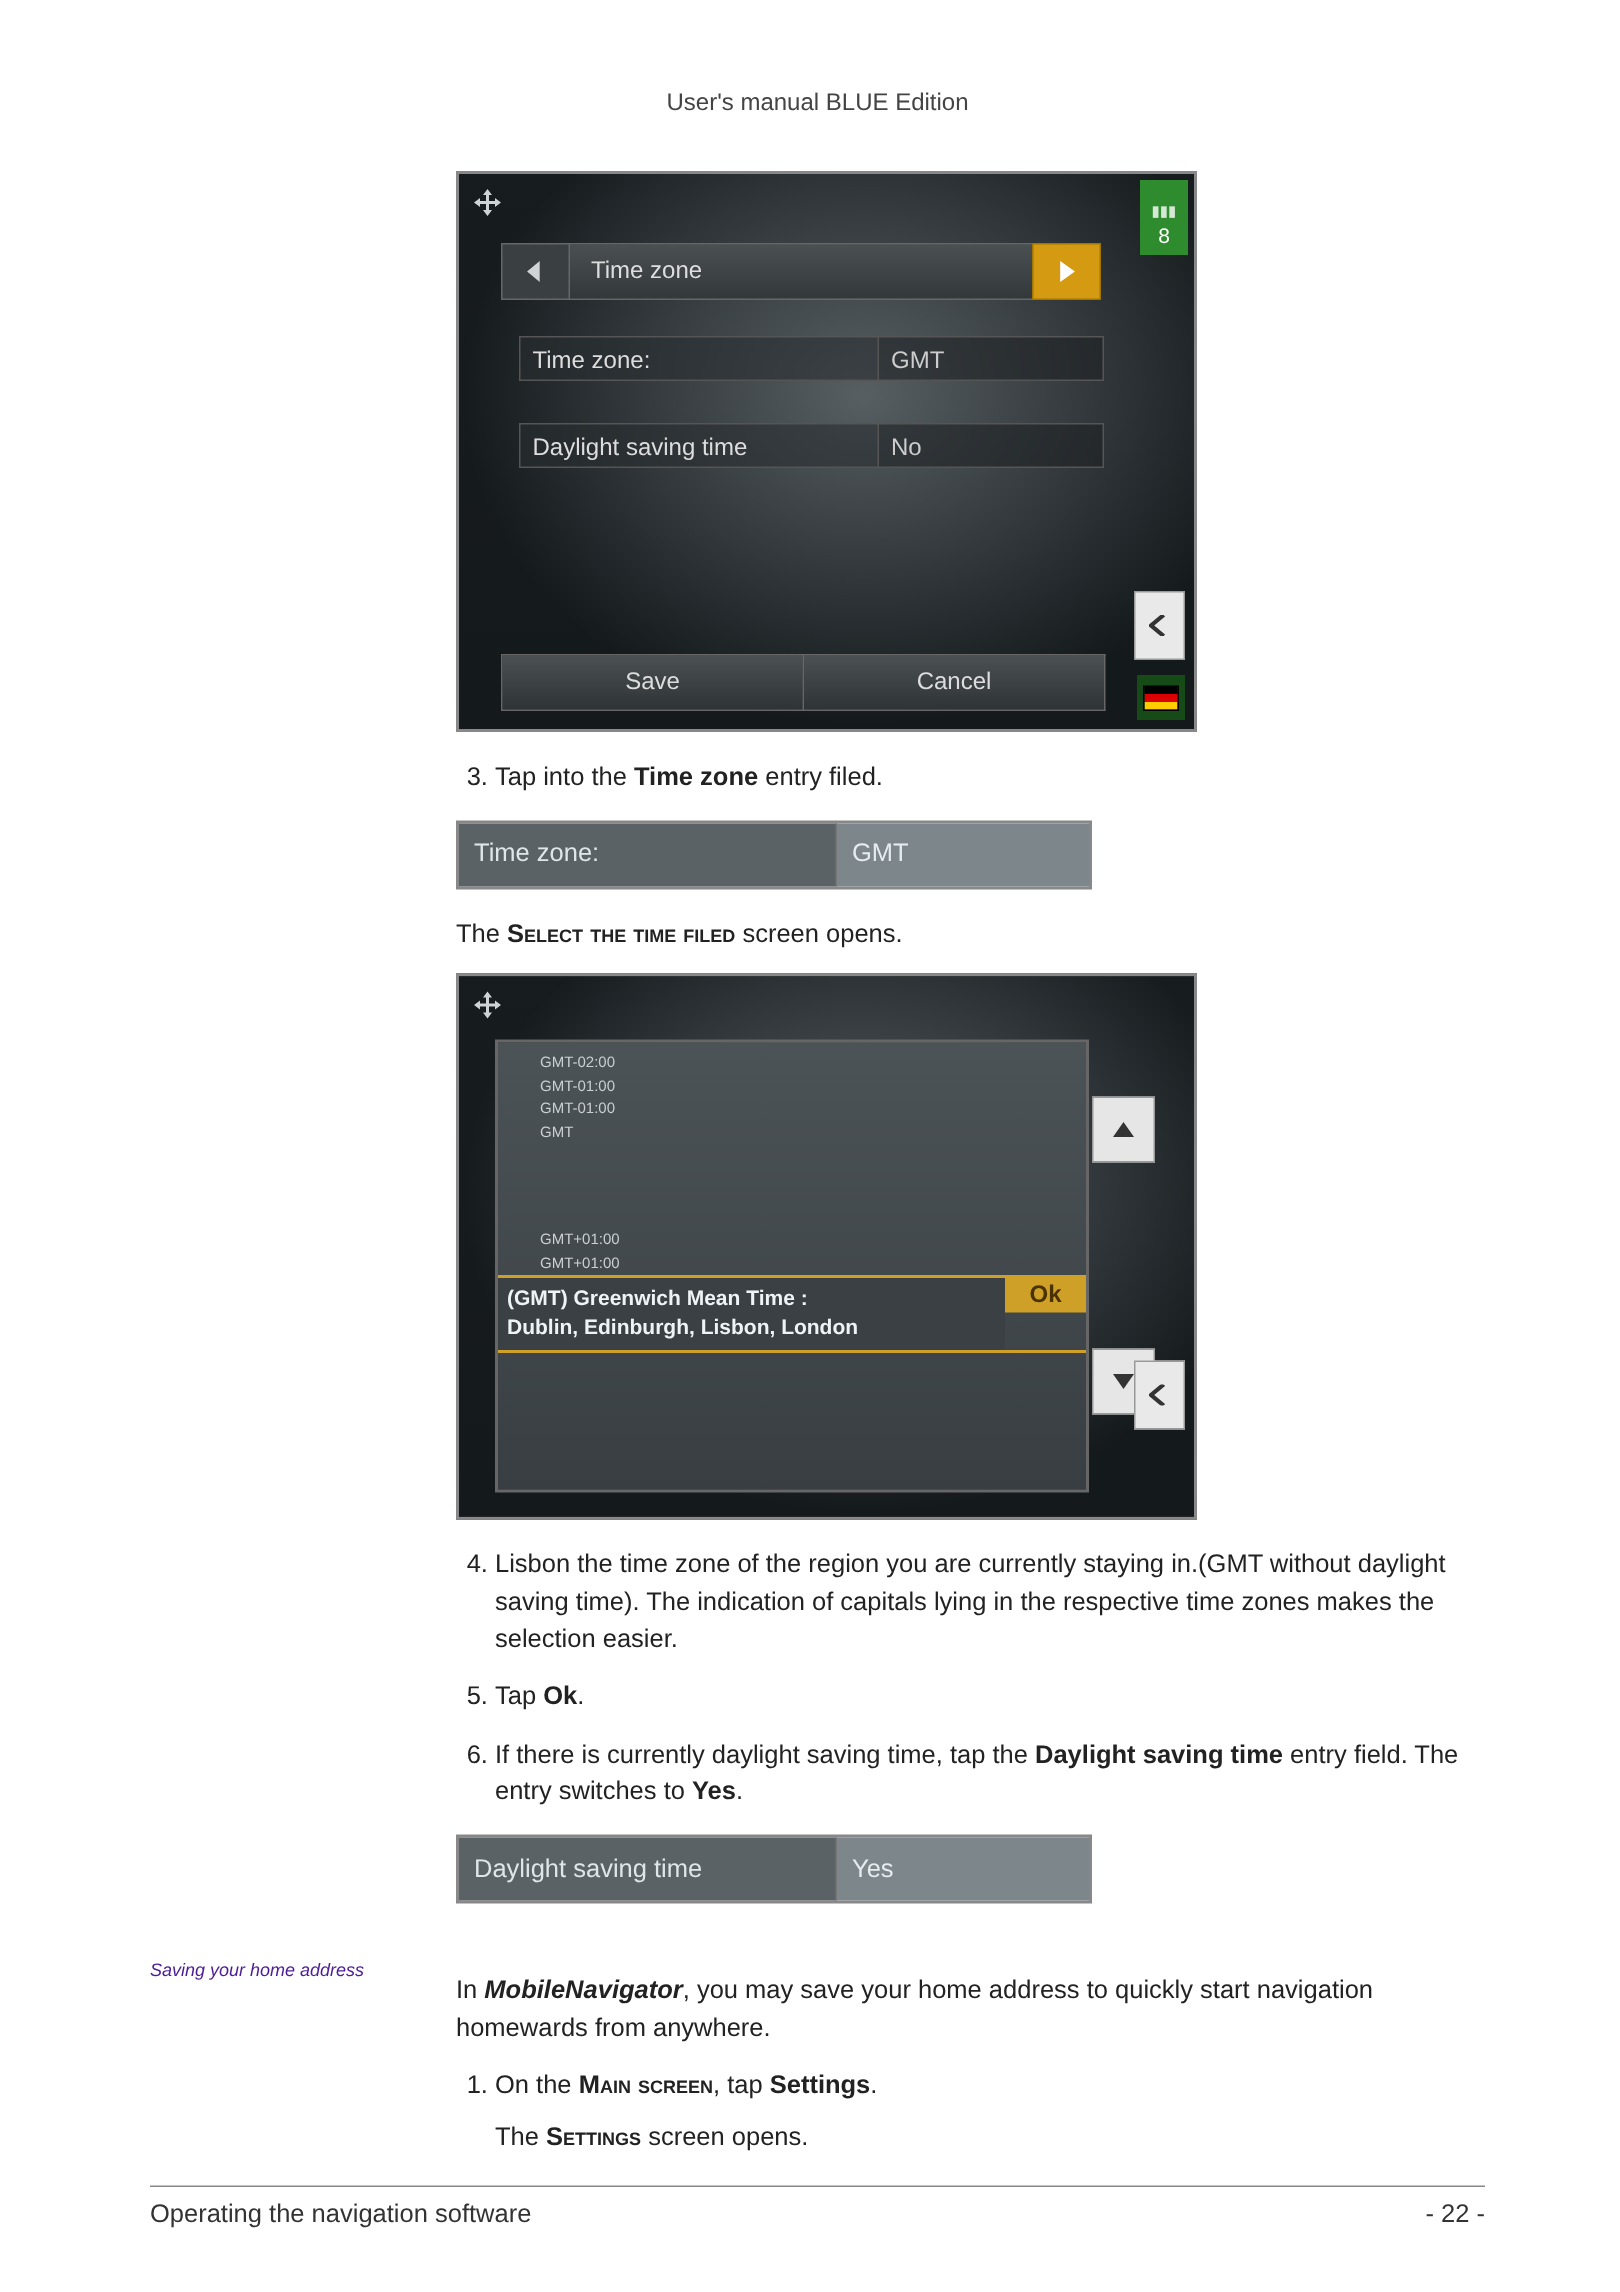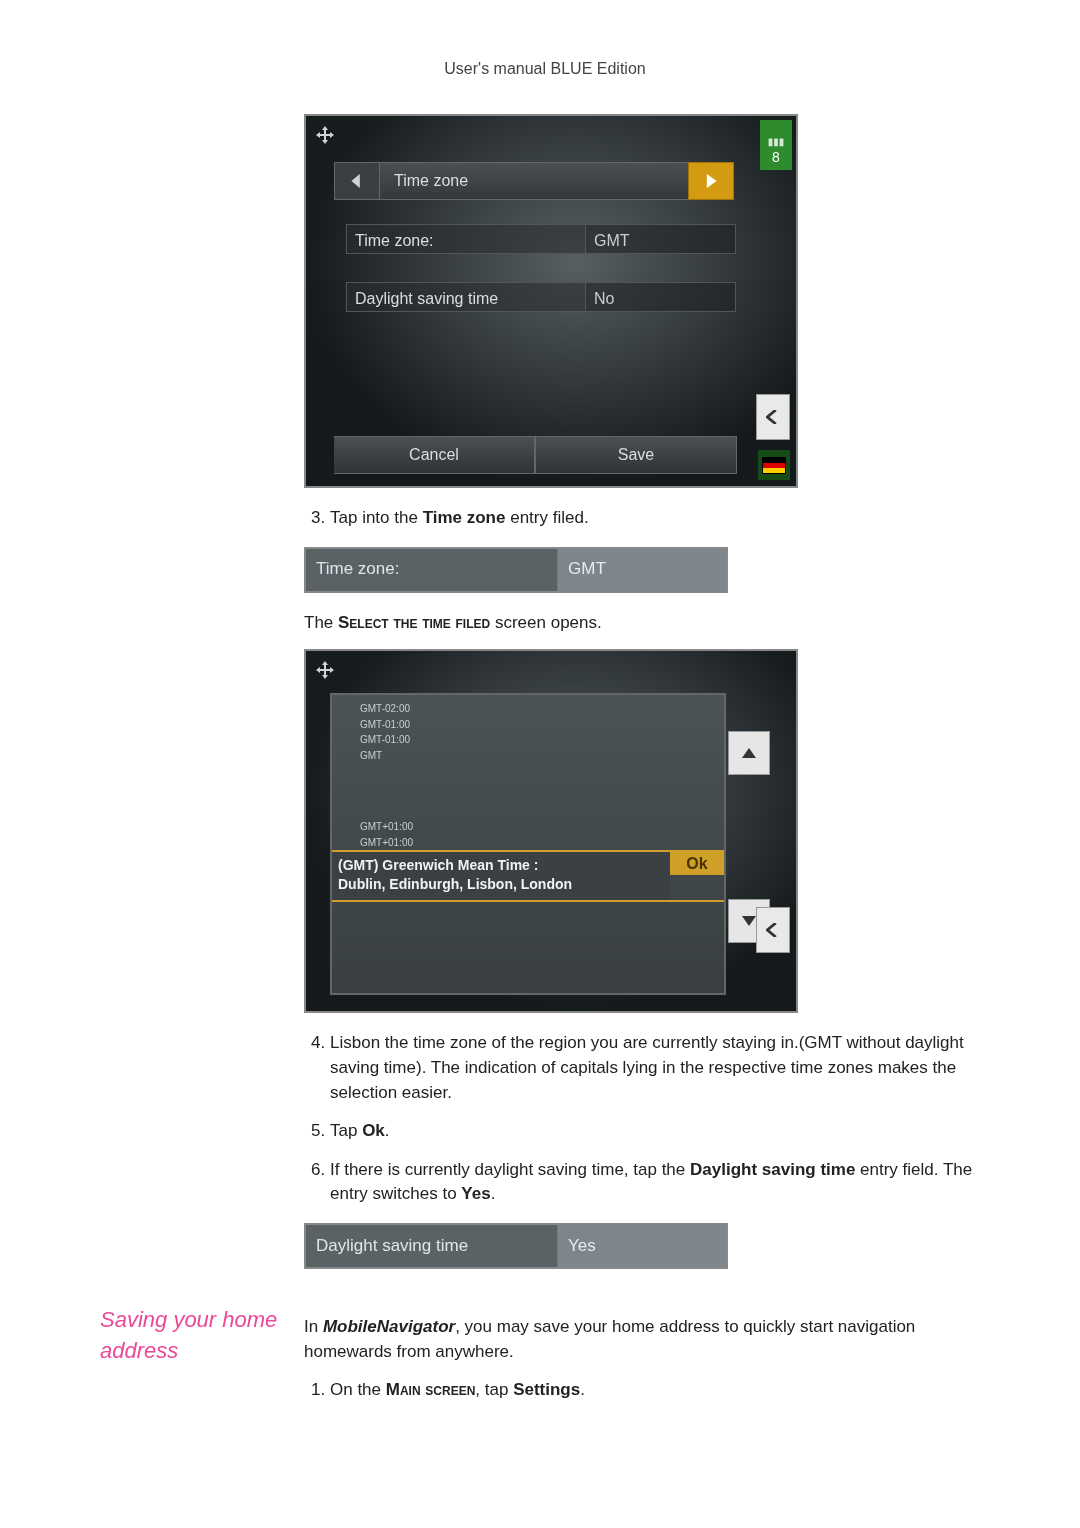--- a/index.html
+++ b/index.html
@@ -25,22 +25,22 @@
     margin-top: 36px;
   }
   .two-col {
     display: flex;
     gap: 24px;
   }
   .margin-col {
     width: 180px;
     flex: 0 0 180px;
     font-style: italic;
-    font-size: 22px;
-    color: #ec4899;
+    font-size: 12px;
+    color: #4c1d95;
     line-height: 1.4;
   }
   .body-col {
     flex: 1 1 auto;
     font-size: 17px;
     line-height: 1.45;
   }
   ol.steps {
     padding-left: 26px;
     margin: 0 0 16px 0;
@@ -246,22 +246,22 @@
           <div class="tz-field field1">
             <div class="lab">Time zone:</div>
             <div class="val">GMT</div>
           </div>
           <div class="tz-field field2">
             <div class="lab">Daylight saving time</div>
             <div class="val">No</div>
           </div>
 
           <div class="save-cancel">
+            <div class="btn save">Save</div>
             <div class="btn cancel">Cancel</div>
-            <div class="btn save">Save</div>
           </div>
 
           <div class="side-arrow" style="bottom:46px;">
             <svg width="14" height="14" viewBox="0 0 10 10">
                 <path d="M7 0 L1 5 L7 10" fill="none" stroke="#333" stroke-width="2"></path>
               </svg>
           </div>
           <div class="flag-slot">
               <div class="flag"></div>
             </div>
@@ -346,19 +346,26 @@
 
     <div class="two-col" style="margin-top:18px;">
       <div class="margin-col">Saving your home address</div>
       <div class="body-col">
         <div class="para">
           <span>In </span><b><i>MobileNavigator</i></b><span>, you may save your home address to quickly start navigation homewards from anywhere.</span>
         </div>
         <ol class="steps" start="1">
           <li>
             <span>On the </span><span class="sc">Main screen</span><span>, tap </span><b>Settings</b><span>.</span>
+            <div class="para" style="margin:10px 0 0 0;">
+              <span>The </span><span class="sc">Settings</span><span> screen opens.</span>
+            </div>
           </li>
         </ol>
       </div>
     </div>
   </div>
 
+  <div class="footer">
+    <span>Operating the navigation software</span>
+    <span>- 22 -</span>
+  </div>
 </div>
 
 </body></html>

